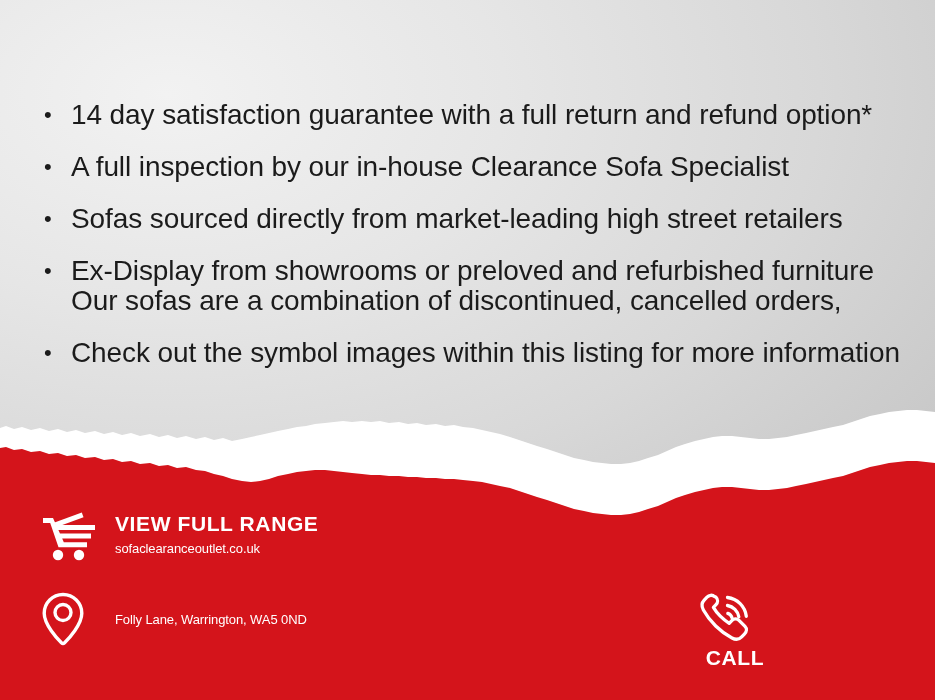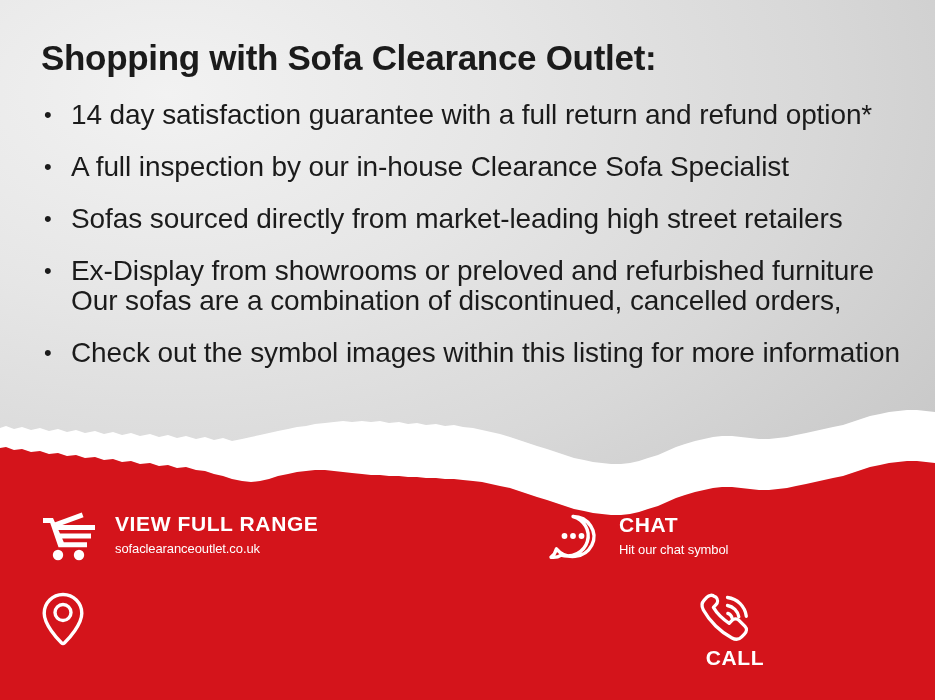--- a/index.html
+++ b/index.html
@@ -115,21 +115,20 @@
 
   svg.icon{ display:block; }
 </style>
 </head>
 <body>
 
 <div id="poster">
 
   <div id="top-panel"></div>
 
-  <div id="headline">Shopping with Sofa Clearance Outlet:</div>
 
   <div id="bullets">
 
     <div class="bullet-row">
       <span class="bullet-dot">•</span>
       <span class="bullet-text">
         <span>14 day satisfaction guarantee with a full return and refund option*</span>
       </span>
     </div>
 
@@ -208,46 +207,32 @@
           <circle cx="17" cy="45" r="5.2"></circle>
           <circle cx="38" cy="45" r="5.2"></circle>
         </svg>
       </span>
       <span class="txt">
         <span class="c-title" style="display:block">VIEW FULL RANGE</span>
         <span class="c-sub" style="display:block">sofaclearanceoutlet.co.uk</span>
       </span>
     </div>
 
-    <div class="contact" id="c-chat">
-      <span class="ico">
-        <svg class="icon" width="54" height="54" viewBox="0 0 54 54" fill="none" stroke="#ffffff" stroke-width="3.4">
-          <path d="M28 6.5 a21 20 0 1 1 -16.6 32.4 c-0.8 3.4 -2.6 6.3 -5.4 8.3
-                   c4.2 0.5 7.6 -0.3 10.2 -2.1 A21 20 0 0 0 28 6.5 Z" stroke-linejoin="round" stroke-linecap="round"></path>
-          <circle cx="19.5" cy="26" r="2.9" fill="#ffffff" stroke="none"></circle>
-          <circle cx="28" cy="26" r="2.9" fill="#ffffff" stroke="none"></circle>
-          <circle cx="36.5" cy="26" r="2.9" fill="#ffffff" stroke="none"></circle>
-        </svg>
-      </span>
-      <span class="txt">
-        <span class="c-title" style="display:block">CHAT</span>
-        <span class="c-sub" style="display:block">Hit our chat symbol</span>
-      </span>
-    </div>
 
     <div class="contact" id="c-visit">
       <span class="ico">
         <svg class="icon" width="44" height="56" viewBox="0 0 44 56" fill="none" stroke="#ffffff" stroke-width="3.4">
           <path d="M22 3.5 C11.5 3.5 3.2 11.9 3.2 22.3 C3.2 33.6 16.3 47.7 20.4 51.8
                    a2.3 2.3 0 0 0 3.2 0 C27.7 47.7 40.8 33.6 40.8 22.3
                    C40.8 11.9 32.5 3.5 22 3.5 Z" stroke-linejoin="round"></path>
           <circle cx="22" cy="21.5" r="8"></circle>
         </svg>
       </span>
       <span class="txt">
+        <span class="c-sub" style="display:block">Folly Lane, Warrington, WA5 0ND</span>
       </span>
     </div>
 
     <div class="contact" id="c-call">
       <span class="ico">
         <svg class="icon" width="54" height="54" viewBox="0 0 54 54" fill="none" stroke="#ffffff" stroke-width="3.3">
           <path d="M16.6 5.6 c-2.3 -2.2 -5.6 -1.5 -7.6 0.6 L6.2 9.2
                    c-2.4 2.5 -2.7 6.4 -0.8 9.8 c3.2 5.8 7.4 11.2 12.3 16
                    c4.9 4.8 10.4 8.9 16.3 12 c3.4 1.8 7.3 1.4 9.7 -1.1
                    l2.9 -3 c2 -2.1 2.6 -5.4 0.4 -7.6 l-6 -6

